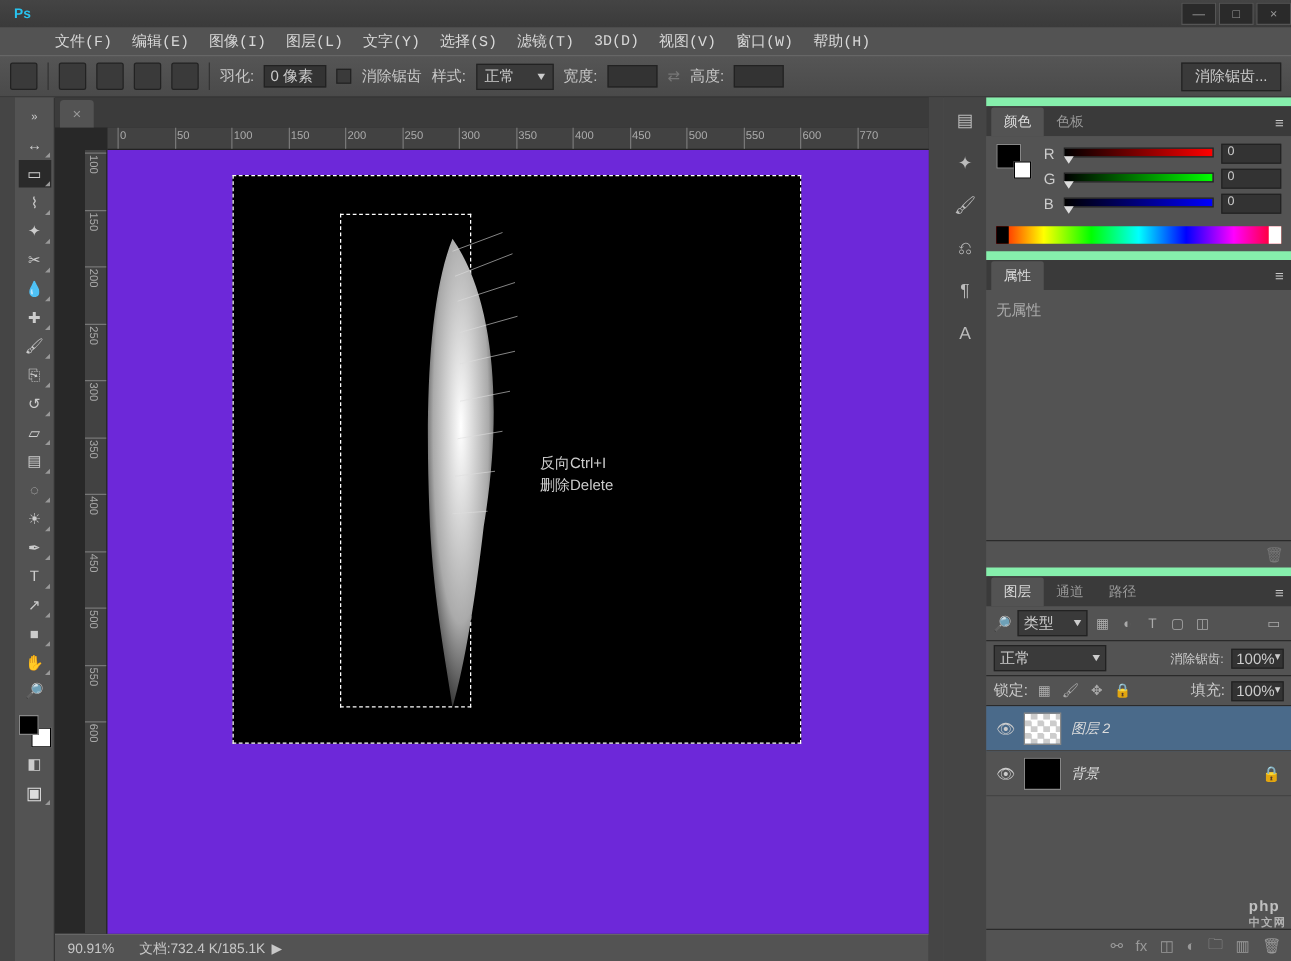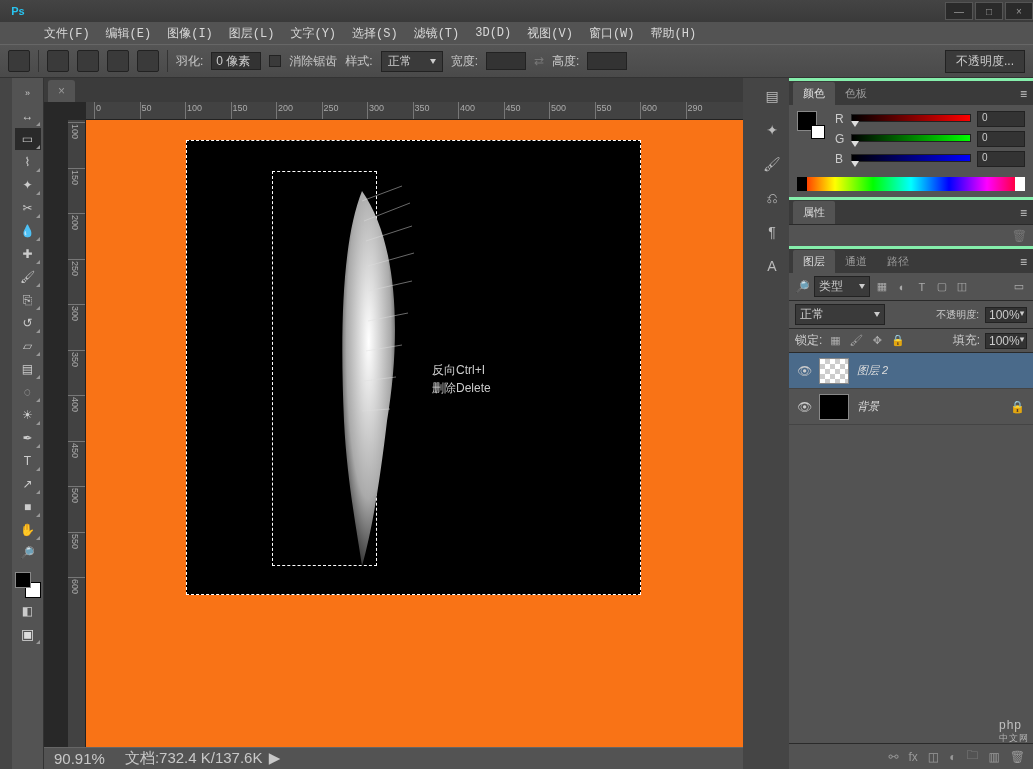--- a/index.html
+++ b/index.html
@@ -32,34 +32,34 @@
 .tab-strip { height:24px;background:#3b3b3b;display:flex;align-items:flex-end;padding-left:4px;}
 .doc-tab { background:#535353;padding:4px 10px;border-top-left-radius:3px;border-top-right-radius:3px;display:flex;align-items:center;gap:6px;font-size:11px; }
 .doc-tab .close { color:#999;cursor:default; }
 .ruler-h { height:18px;background:#424242;border-bottom:1px solid #222;position:relative;overflow:hidden;margin-left:42px;}
 .ruler-h .tick { position:absolute;top:0;height:18px;width:1px;background:#777; }
 .ruler-h .label { position:absolute;top:1px;font-size:9px;color:#aaa; }
 .canvas-wrap { flex:1;display:flex;min-height:0; }
 .ruler-v { width:18px;background:#424242;border-right:1px solid #222;position:relative;overflow:hidden;margin-left:24px;}
 .ruler-v .tick { position:absolute;left:0;width:18px;height:1px;background:#777; }
 .ruler-v .label { position:absolute;left:2px;font-size:9px;color:#aaa;writing-mode:vertical-rl; }
-.canvas-scroll { flex:1;background:#f97316;position:relative;overflow:hidden;text-decoration:underline; }
+.canvas-scroll { flex:1;background:#6d28d9;position:relative;overflow:hidden;text-decoration:underline; }
 .artboard { position:absolute;left:100px;top:20px;width:455px;height:455px;background:#000;border:1px dashed #fff; }
 .inner-sel { position:absolute;left:85px;top:30px;width:105px;height:395px;border:1px dashed #fff;background:transparent; }
 .feather-shape { position:absolute;left:115px;top:40px;width:130px;height:390px; }
 .feather-shape svg { width:100%;height:100%; }
 .anno { position:absolute;left:245px;top:220px;color:#e60000;font-size:18px;line-height:1.5;font-weight:500; }
 .statusbar { height:22px;background:#535353;border-top:1px solid #666;display:flex;align-items:center;padding:0 10px;gap:20px; }
-.statusbar span { color:#c8c8c8;font-size:15px; }
+.statusbar span { color:#c8c8c8;font-size:11px; }
 .statusbar .arrow { margin-left:2px;cursor:default; }
 .right-strip { width:12px;background:#454545; }
 .icon-dock { width:34px;background:#454545;display:flex;flex-direction:column;align-items:center;padding-top:6px;gap:10px; }
 .dock-ico { width:24px;height:24px;display:flex;align-items:center;justify-content:center;color:#bbb;font-size:14px; }
 .panels { width:244px;background:#535353;display:flex;flex-direction:column; }
-.panel { border-top:3px solid #86efac; }
+.panel { border-top:7px solid #86efac; }
 .panel-tabs { height:24px;background:#3a3a3a;display:flex;align-items:flex-end;padding-left:4px;gap:0; }
 .p-tab { padding:4px 10px;font-size:11px;color:#999;border-top-left-radius:2px;border-top-right-radius:2px; }
 .p-tab.active { background:#535353;color:#ddd; }
 .panel-body { background:#535353;padding:6px 8px; }
 .color-panel .row { display:flex;align-items:center;gap:6px;margin-bottom:4px; }
 .color-panel .swatch-big { width:28px;height:28px;position:relative;margin-right:4px; }
 .color-panel .swatch-big .b1{position:absolute;left:0;top:0;width:20px;height:20px;background:#000;border:1px solid #888;}
 .color-panel .swatch-big .b2{position:absolute;right:0;bottom:0;width:14px;height:14px;background:#fff;border:1px solid #000;}
 .slider-lbl { width:10px; }
 .slider { flex:1;height:10px;position:relative; }
@@ -84,21 +84,21 @@
 .layer-list { flex:1;min-height:140px; }
 .layer-row { height:36px;display:flex;align-items:center;gap:8px;padding:0 8px;border-bottom:1px solid #444; }
 .layer-row.selected { background:#4a6a8a; }
 .eye { width:14px;text-align:center;color:#ccc; }
 .layer-thumb { width:30px;height:26px;border:1px solid #888;background:#000; }
 .layer-thumb.trans { background:repeating-conic-gradient(#ccc 0 25%,#fff 0 50%) 0 0/10px 10px; }
 .layer-name { font-size:11px;color:#ddd;font-style:italic; }
 .lock-small{margin-left:auto;color:#aaa;}
 .layers-foot { height:26px;border-top:1px solid #2a2a2a;display:flex;justify-content:flex-end;align-items:center;gap:10px;padding:0 8px; }
 .layers-foot .ico{color:#999;font-size:12px;}
-.watermark{position:absolute;right:4px;bottom:24px;color:#c63a3a;font-size:14px;font-weight:normal;opacity:.9;letter-spacing:1px;pointer-events:none;z-index:9;}
+.watermark{position:absolute;right:4px;bottom:24px;color:#c63a3a;font-size:14px;font-weight:bold;opacity:.9;letter-spacing:1px;pointer-events:none;z-index:9;}
 .watermark small{color:#bbb;font-size:9px;display:block;}
 .chev{font-size:9px;}
 </style>
 </head>
 <body>
 
 <div class="titlebar">
   <div class="ps-logo">Ps</div>
   <div class="win-btns">
     <div class="win-btn">—</div>
@@ -137,21 +137,21 @@
   <div class="opt-sel">
       <span>正常</span>
       <span class="triangle-down"></span>
     </div>
   <span class="opt-label">宽度:</span>
   <input class="opt-input" style="width: 40px;" disabled="">
   <span style="color:#777">⇄</span>
   <span class="opt-label">高度:</span>
   <input class="opt-input" style="width: 40px;" disabled="">
   <div class="opt-btn">
-      <span>不透明度...</span>
+      <span>消除锯齿...</span>
     </div>
 </div>
 
 <div class="main">
   <div class="left-strip"></div>
 
   <div class="toolbox">
     <div class="tool">
         <span class="chev">»</span>
       </div>
@@ -271,21 +271,21 @@
         <div class="label" style="left: 374px;">400</div>
         <div class="tick" style="left: 417.5px;"></div>
         <div class="label" style="left: 419.5px;">450</div>
         <div class="tick" style="left: 463px;"></div>
         <div class="label" style="left: 465px;">500</div>
         <div class="tick" style="left: 508.5px;"></div>
         <div class="label" style="left: 510.5px;">550</div>
         <div class="tick" style="left: 554px;"></div>
         <div class="label" style="left: 556px;">600</div>
         <div class="tick" style="left: 599.5px;"></div>
-        <div class="label" style="left: 601.5px;">290</div>
+        <div class="label" style="left: 601.5px;">770</div>
       </div>
     <div class="canvas-wrap">
       <div class="ruler-v" id="rulerV">
           <div class="tick" style="top: 2px;"></div>
           <div class="label" style="top: 4px;">100</div>
           <div class="tick" style="top: 47.5px;"></div>
           <div class="label" style="top: 49.5px;">150</div>
           <div class="tick" style="top: 93px;"></div>
           <div class="label" style="top: 95px;">200</div>
           <div class="tick" style="top: 138.5px;"></div>
@@ -333,21 +333,21 @@
           </div>
           <div class="anno">
             <div>反向Ctrl+I</div>
             <div>删除Delete</div>
           </div>
         </div>
       </div>
     </div>
     <div class="statusbar">
       <span>90.91%</span>
-      <span><span>文档:</span><span>732.4 K/137.6K</span> <span class="arrow">▶</span></span>
+      <span><span>文档:</span><span>732.4 K/185.1K</span> <span class="arrow">▶</span></span>
     </div>
   </div>
 
   <div class="right-strip"></div>
 
   <div class="icon-dock">
     <div class="dock-ico">▤</div>
     <div class="dock-ico">✦</div>
     <div class="dock-ico">🖌</div>
     <div class="dock-ico">⎌</div>
@@ -398,20 +398,21 @@
         </div>
         <div class="spectrum"></div>
       </div>
     </div>
 
     <div class="panel">
       <div class="panel-tabs">
         <div class="p-tab active">属性</div>
         <div style="margin-left:auto;padding:4px 6px">≡</div>
       </div>
+      <div class="props-body">无属性</div>
       <div class="props-foot">
           <span class="trash-ico">🗑</span>
         </div>
     </div>
 
     <div class="panel" style="flex:1;display:flex;flex-direction:column">
       <div class="panel-tabs">
         <div class="p-tab active">图层</div>
         <div class="p-tab">通道</div>
         <div class="p-tab">路径</div>
@@ -428,21 +429,21 @@
         <span class="mini-ico">T</span>
         <span class="mini-ico">▢</span>
         <span class="mini-ico">◫</span>
         <span class="mini-ico" style="margin-left:auto">▭</span>
       </div>
       <div class="layers-blend">
         <div class="blend-sel">
             <span>正常</span>
             <span class="triangle-down"></span>
           </div>
-        <span style="margin-left:auto;font-size:10px">不透明度:</span>
+        <span style="margin-left:auto;font-size:10px">消除锯齿:</span>
         <div class="pct-input">
             <span>100%</span>
             <span class="chev">▾</span>
           </div>
       </div>
       <div class="layers-lock">
         <span>锁定:</span>
         <span class="mini-ico">▦</span>
         <span class="mini-ico">🖌</span>
         <span class="mini-ico">✥</span>

